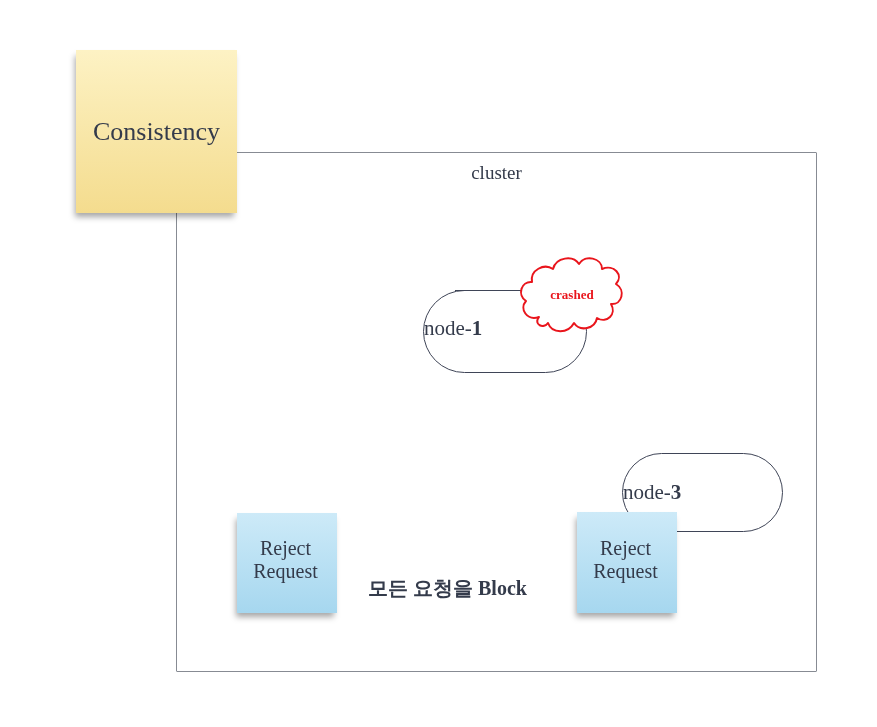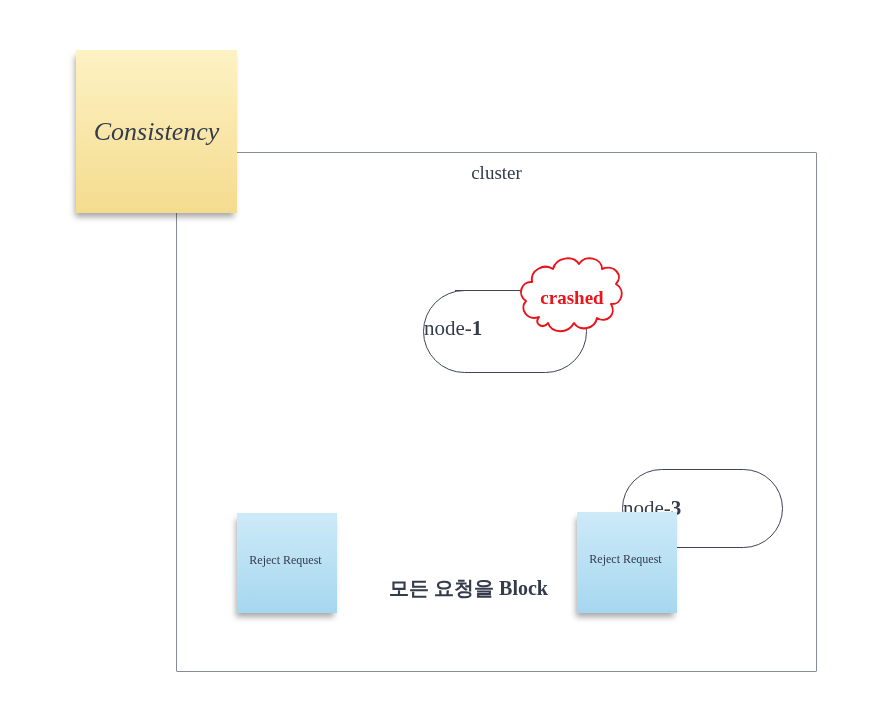--- a/index.html
+++ b/index.html
@@ -41,21 +41,21 @@
     display: flex;
     align-items: center;
     justify-content: flex-start;
     font-size: 21px;
     color: var(--ink, #343b4b);
     z-index: 2;
   }
   .pill .num { font-weight: bold; }
   .pill-1 { left: 423px; top: 290px; width: 164px; height: 83px; }
   .pill-2 { left: 275px; top: 452px; width: 163px; height: 79px; }
-  .pill-3 { left: 622px; top: 469px; width: 161px; height: 79px; }
+  .pill-3 { left: 622px; top: 453px; width: 161px; height: 79px; }
   .pill-1 .pill-text { margin-top: -6px; }
 
   
   .connector {
     position: absolute;
     left: 455px; top: 290px;
     width: 80px; height: 0;
     border-top: 1.5px solid var(--node_border, #3f4557);
     z-index: 2;
   }
@@ -65,68 +65,67 @@
     position: absolute;
     left: 517px; top: 253px;
     width: 110px; height: 92px;
     z-index: 3;
   }
   .cloud svg { position: absolute; inset: 0; width: 100%; height: 100%; }
   .cloud-label {
     position: absolute;
     left: 0; right: 0; top: 34px;
     text-align: center;
-    font-size: 19px;
+    font-size: 13px;
     font-weight: bold;
     color: var(--alert_red, #e9151c);
   }
 
   
   .note {
     position: absolute;
     display: flex;
     align-items: center;
     justify-content: center;
     text-align: center;
     box-shadow: -2px 5px 6px -1px rgba(0, 0, 0, 0.35);
     z-index: 4;
   }
   .note-yellow {
     left: 76px; top: 50px;
     width: 161px; height: 163px;
     background: linear-gradient(180deg, var(--note_yellow_top, #fdf2c4) 0%, var(--note_yellow_bottom, #f4dc8e) 100%);
     font-size: 26px;
-    font-style: italic;
   }
   .note-pink {
     left: 355px; top: 233px;
     width: 100px; height: 100px;
     background: linear-gradient(170deg, var(--note_pink_top, #fac1bc) 0%, var(--note_pink_bottom, #f4a7a2) 100%);
     font-size: 17px;
     font-weight: bold;
     line-height: 22px;
     padding: 4px 10px 12px 10px;
   }
   .note-blue {
     width: 100px; height: 100px;
     background: linear-gradient(180deg, var(--note_blue_top, #cdeaf8) 0%, var(--note_blue_bottom, #a6d7ef) 100%);
-    font-size: 12px;
+    font-size: 20px;
     line-height: 23px;
     padding: 4px 8px 10px 5px;
     text-align: center;
   }
   .note-blue-left  { left: 237px; top: 513px; }
   .note-blue-right { left: 577px; top: 512px; height: 101px; }
 
   
   .caption {
     position: absolute;
     left: 368px; top: 575px;
     width: 180px;
-    text-align: right;
+    text-align: left;
     font-size: 20px;
     font-weight: bold;
     color: var(--ink, #343b4b);
     z-index: 2;
   }
 </style>
 </head>
 <body>
 
 <div class="canvas">

